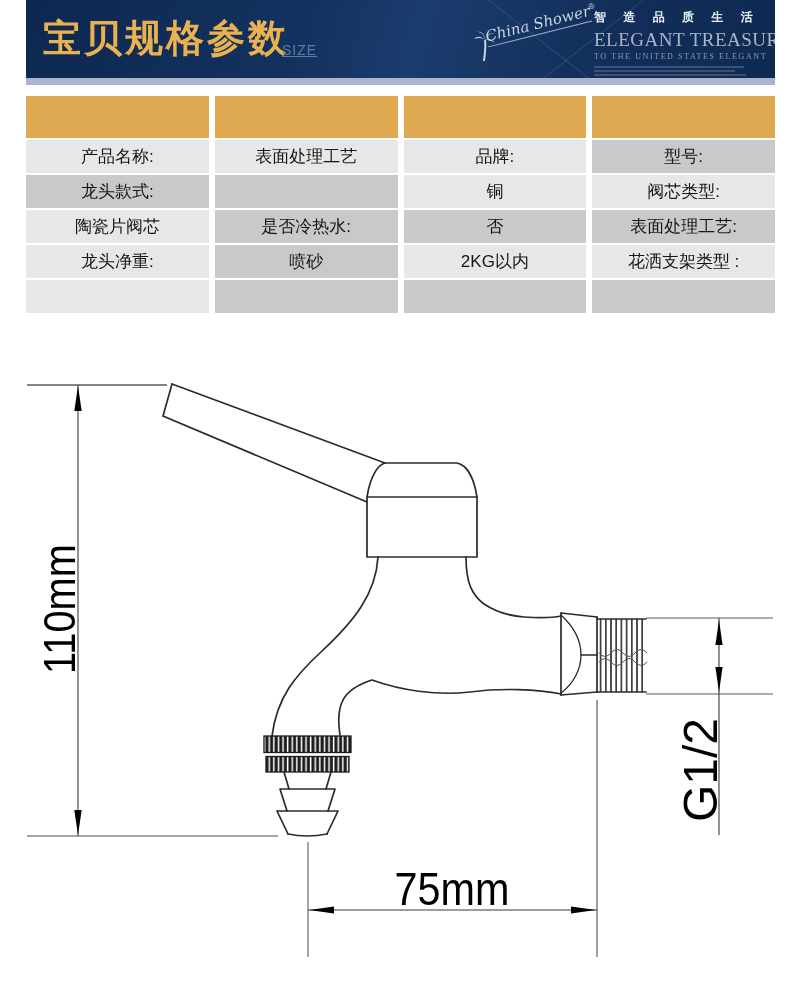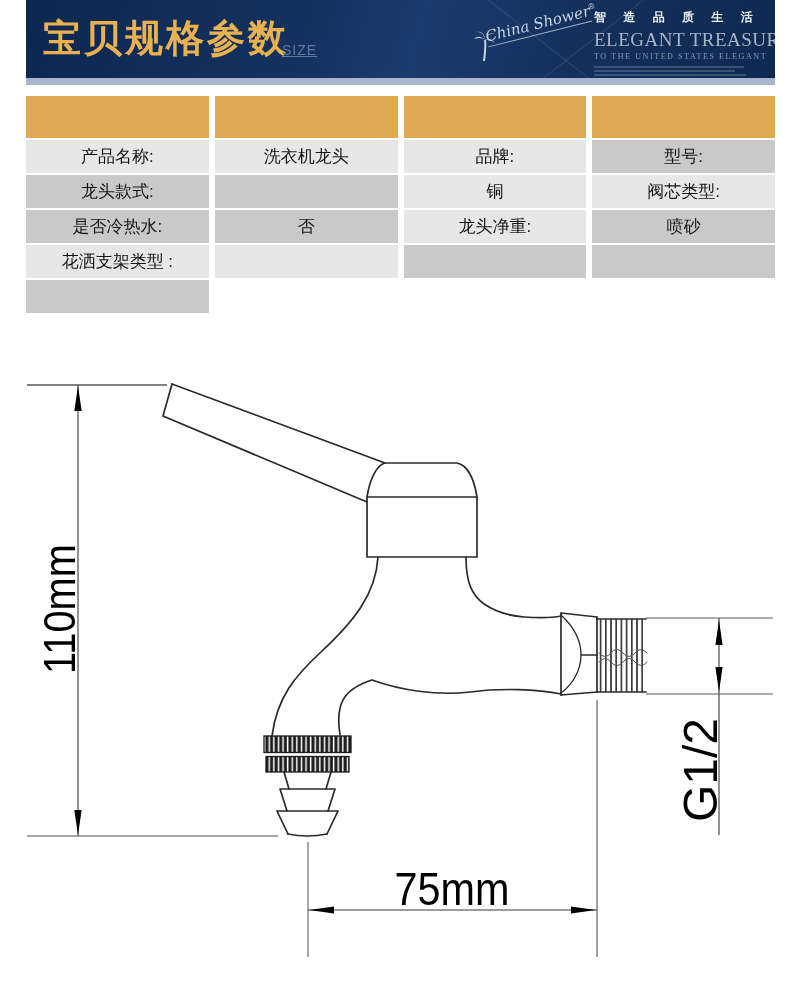--- a/index.html
+++ b/index.html
@@ -77,35 +77,38 @@
   </div>
   <div class="banner-strip"></div>
 
   <div class="spec-table">
     <div class="spec-head"></div>
     <div class="spec-head"></div>
     <div class="spec-head"></div>
     <div class="spec-head"></div>
 
     <div class="cell row-light">产品名称:</div>
-    <div class="cell row-light">洗衣机龙头</div>
+    <div class="cell row-light">表面处理工艺</div>
     <div class="cell row-light">品牌:</div>
 
     <div class="cell row-dark">型号:</div>
     <div class="cell row-dark">龙头款式:</div>
     <div class="cell row-dark"></div>
 
     <div class="cell row-light">铜</div>
     <div class="cell row-light">阀芯类型:</div>
+    <div class="cell row-light">陶瓷片阀芯</div>
 
     <div class="cell row-dark">是否冷热水:</div>
     <div class="cell row-dark">否</div>
+    <div class="cell row-dark">表面处理工艺:</div>
     <div class="cell row-light">龙头净重:</div>
 
     <div class="cell row-dark">喷砂</div>
+    <div class="cell row-light">2KG以内</div>
     <div class="cell row-light">花洒支架类型 :</div>
     <div class="cell row-light"></div>
 
     <div class="cell row-dark"></div>
     <div class="cell row-dark"></div>
     <div class="cell row-dark"></div>
   </div>
 
   <svg class="diagram" width="800" height="626" viewBox="0 0 800 626">
     <defs>

